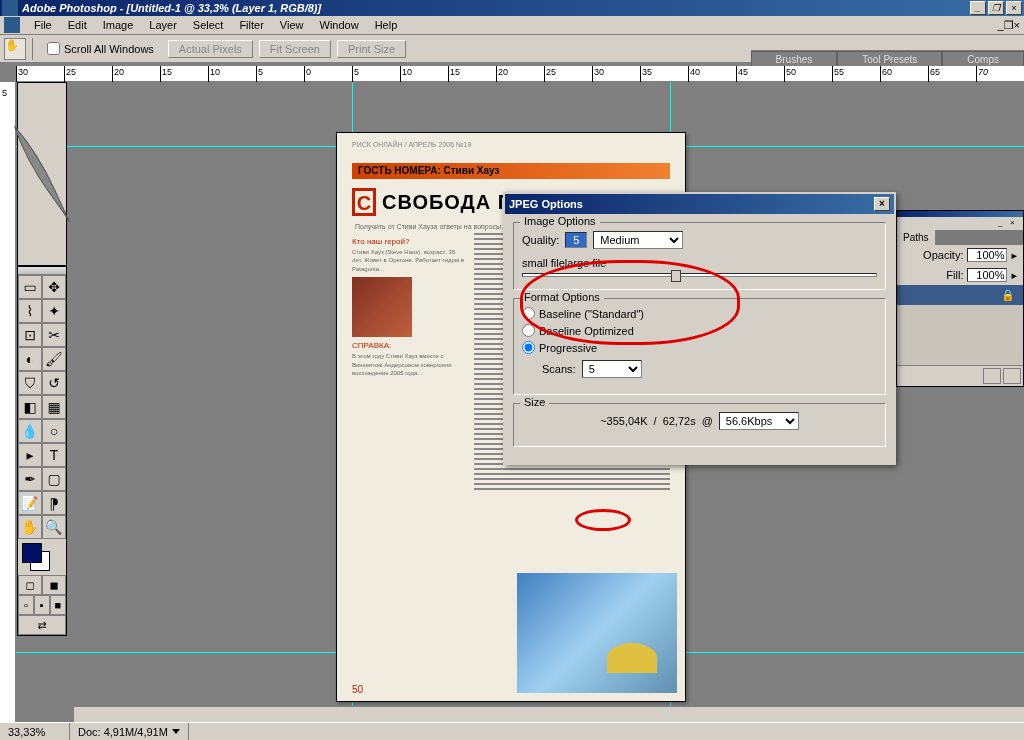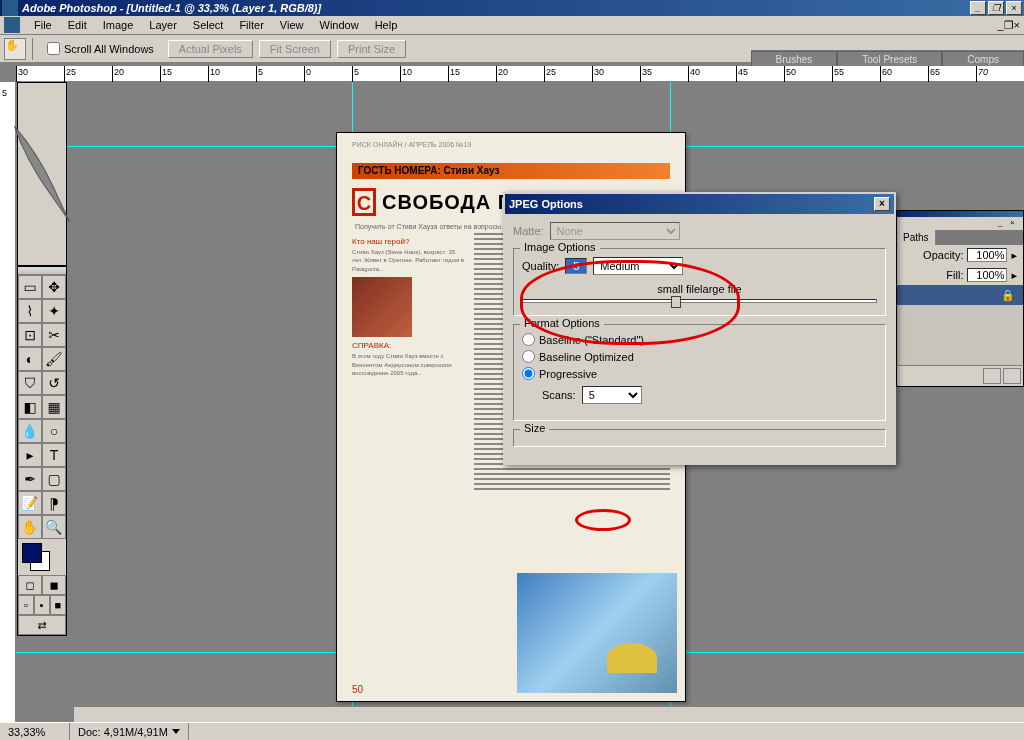--- a/index.html
+++ b/index.html
@@ -369,33 +369,29 @@
   </div>
 </div>
 
 <div class="dialog">
   <div class="dlg-title">
     <span>JPEG Options</span>
     <div class="dlg-close">×</div>
   </div>
   <div class="dlg-body">
     <div class="dlg-left">
-      <div class="row">
-        <span class="lbl-disabled">Matte:</span>
-        <select disabled="" style="width:130px"><option>None</option></select>
-      </div>
 
       <div class="group">
         <span class="group-title">Image Options</span>
         <div class="row">
           <span>Quality:</span>
           <input type="text" size="2" style="background: rgb(49, 106, 197); color: rgb(255, 255, 255); width: 22px; text-align: center;" value="5">
           <select style="width:90px"><option>Medium</option></select>
         </div>
-        <div style="display:flex;justify-content:center">
+        <div style="display:flex;justify-content:flex-start">
           <span>small file</span>
           <span>large file</span>
         </div>
         <div class="slider-track">
           <div class="slider-thumb" style="left:42%"></div>
         </div>
       </div>
 
       <div class="group">
         <span class="group-title">Format Options</span>
@@ -412,20 +408,27 @@
             <span>Progressive</span>
           </label>
         <div class="row" style="margin-top:6px;margin-left:20px">
           <span>Scans:</span>
           <select style="width:60px"><option>5</option></select>
         </div>
       </div>
 
       <div class="group">
         <span class="group-title">Size</span>
+        <div class="row" style="justify-content:center">
+          <span>~355,04K</span>
+          <span>/</span>
+          <span>62,72s</span>
+          <span>@</span>
+          <select style="width:80px"><option>56.6Kbps</option></select>
+        </div>
       </div>
     </div>
   </div>
 </div>
 
 <div class="anno" style="left:520px;top:260px;width:220px;height:85px;border-radius:45%"></div>
 <div class="anno" style="left:575px;top:509px;width:56px;height:22px"></div>
 
 <div class="hscroll"></div>
 

